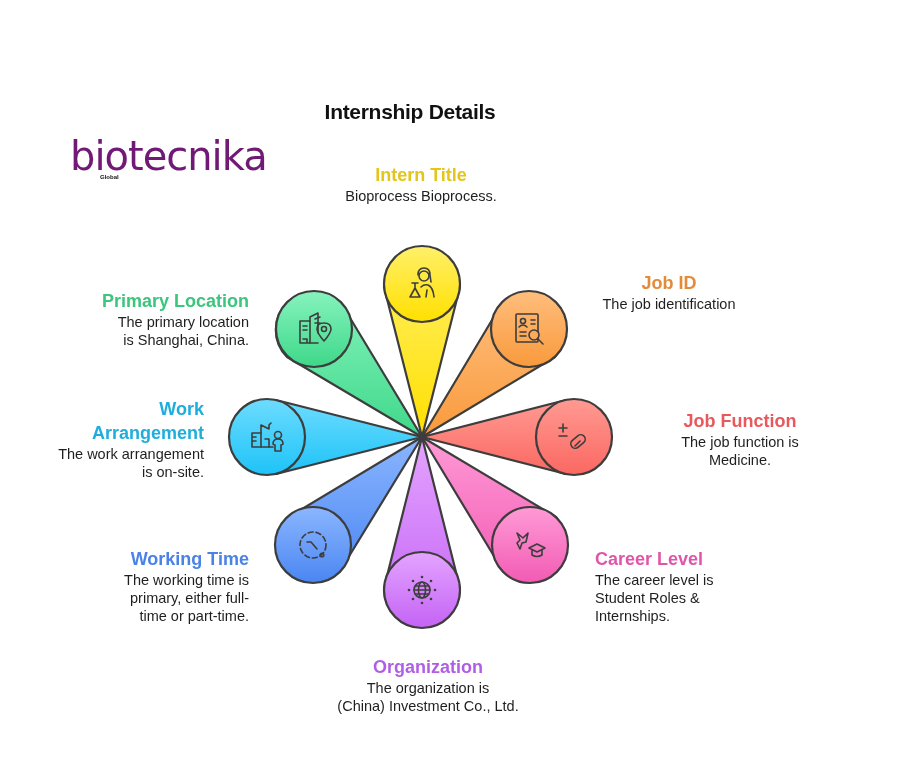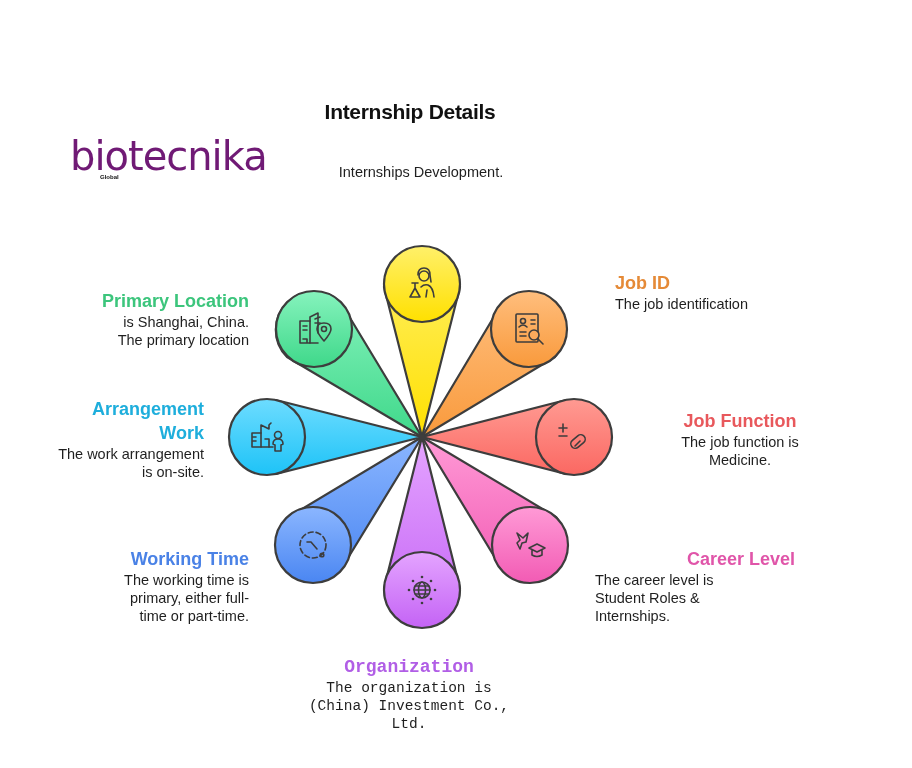--- a/index.html
+++ b/index.html
@@ -158,58 +158,59 @@
       <path d="M-14,-8 L-14,14 L-4,14 L-4,-8 Z M-11,-3 L-7,-3 M-11,1 L-7,1 M-11,10 L-7,10 L-7,14"></path>
       <path d="M-4,14 L4,14 M-4,-8 L-4,-12 L4,-16 L4,4"></path>
       <path d="M1,-10 L6,-12 M1,-6 L6,-6"></path>
       <path d="M10,12 Q3,4 3,0 Q3,-6 10,-6 Q17,-6 17,0 Q17,4 10,12 Z"></path>
       <circle cx="10" cy="0" r="2.5"></circle>
     </g>
   </g>
 </svg>
 
 <div class="label center-align" style="left:290px; top:163px; width:262px;">
-  <span class="d">Internships Development.</span>
-</div>
-
-<div class="label" style="left:615px; top:271px; width:200px;">
+  <span class="h" style="color:#e3c51c;">Intern Title</span>
+  <span class="d">Bioprocess Bioprocess.</span>
+</div>
+
+<div class="label" style="left:569px; top:271px; width:200px;text-align:center;">
   <span class="h" style="color:#e58a37;">Job ID</span>
   <span class="d">The job identification</span>
 </div>
 
 <div class="label" style="left:640px; top:409px; width:200px;text-align:center;">
   <span class="h" style="color:#e8585c;">Job Function</span>
   <span class="d">The job function is</span>
   <span class="d">Medicine.</span>
 </div>
 
 <div class="label" style="left:595px; top:547px; width:200px;">
-  <span class="h" style="color:#e055a9;text-align:right;">Career Level</span>
+  <span class="h" style="color:#e055a9;">Career Level</span>
   <span class="d">The career level is</span>
   <span class="d">Student Roles &amp;</span>
   <span class="d">Internships.</span>
 </div>
 
-<div class="label center-align" style="left:289px; top:655px; width:240px;font-family:Liberation Mono, monospace;">
+<div class="label center-align" style="left:308px; top:655px; width:240px;">
   <span class="h" style="color:#b15ee6;">Organization</span>
   <span class="d">The organization is</span>
   <span class="d">(China) Investment Co., Ltd.</span>
 </div>
 
 <div class="label right-align" style="left:49px; top:547px; width:200px;">
   <span class="h" style="color:#4a82e6;">Working Time</span>
   <span class="d">The working time is</span>
   <span class="d">primary, either full-</span>
   <span class="d">time or part-time.</span>
 </div>
 
 <div class="label right-align" style="left:4px; top:397px; width:200px;">
+  <span class="h" style="color:#1eaedc;">Work</span>
   <span class="h" style="color:#1eaedc;">Arrangement</span>
-  <span class="h" style="color:#1eaedc;">Work</span>
   <span class="d">The work arrangement</span>
   <span class="d">is on-site.</span>
 </div>
 
 <div class="label right-align" style="left:49px; top:289px; width:200px;">
   <span class="h" style="color:#3cc57c;">Primary Location</span>
+  <span class="d">The primary location</span>
   <span class="d">is Shanghai, China.</span>
-  <span class="d">The primary location</span>
 </div>
 
 </body></html>

